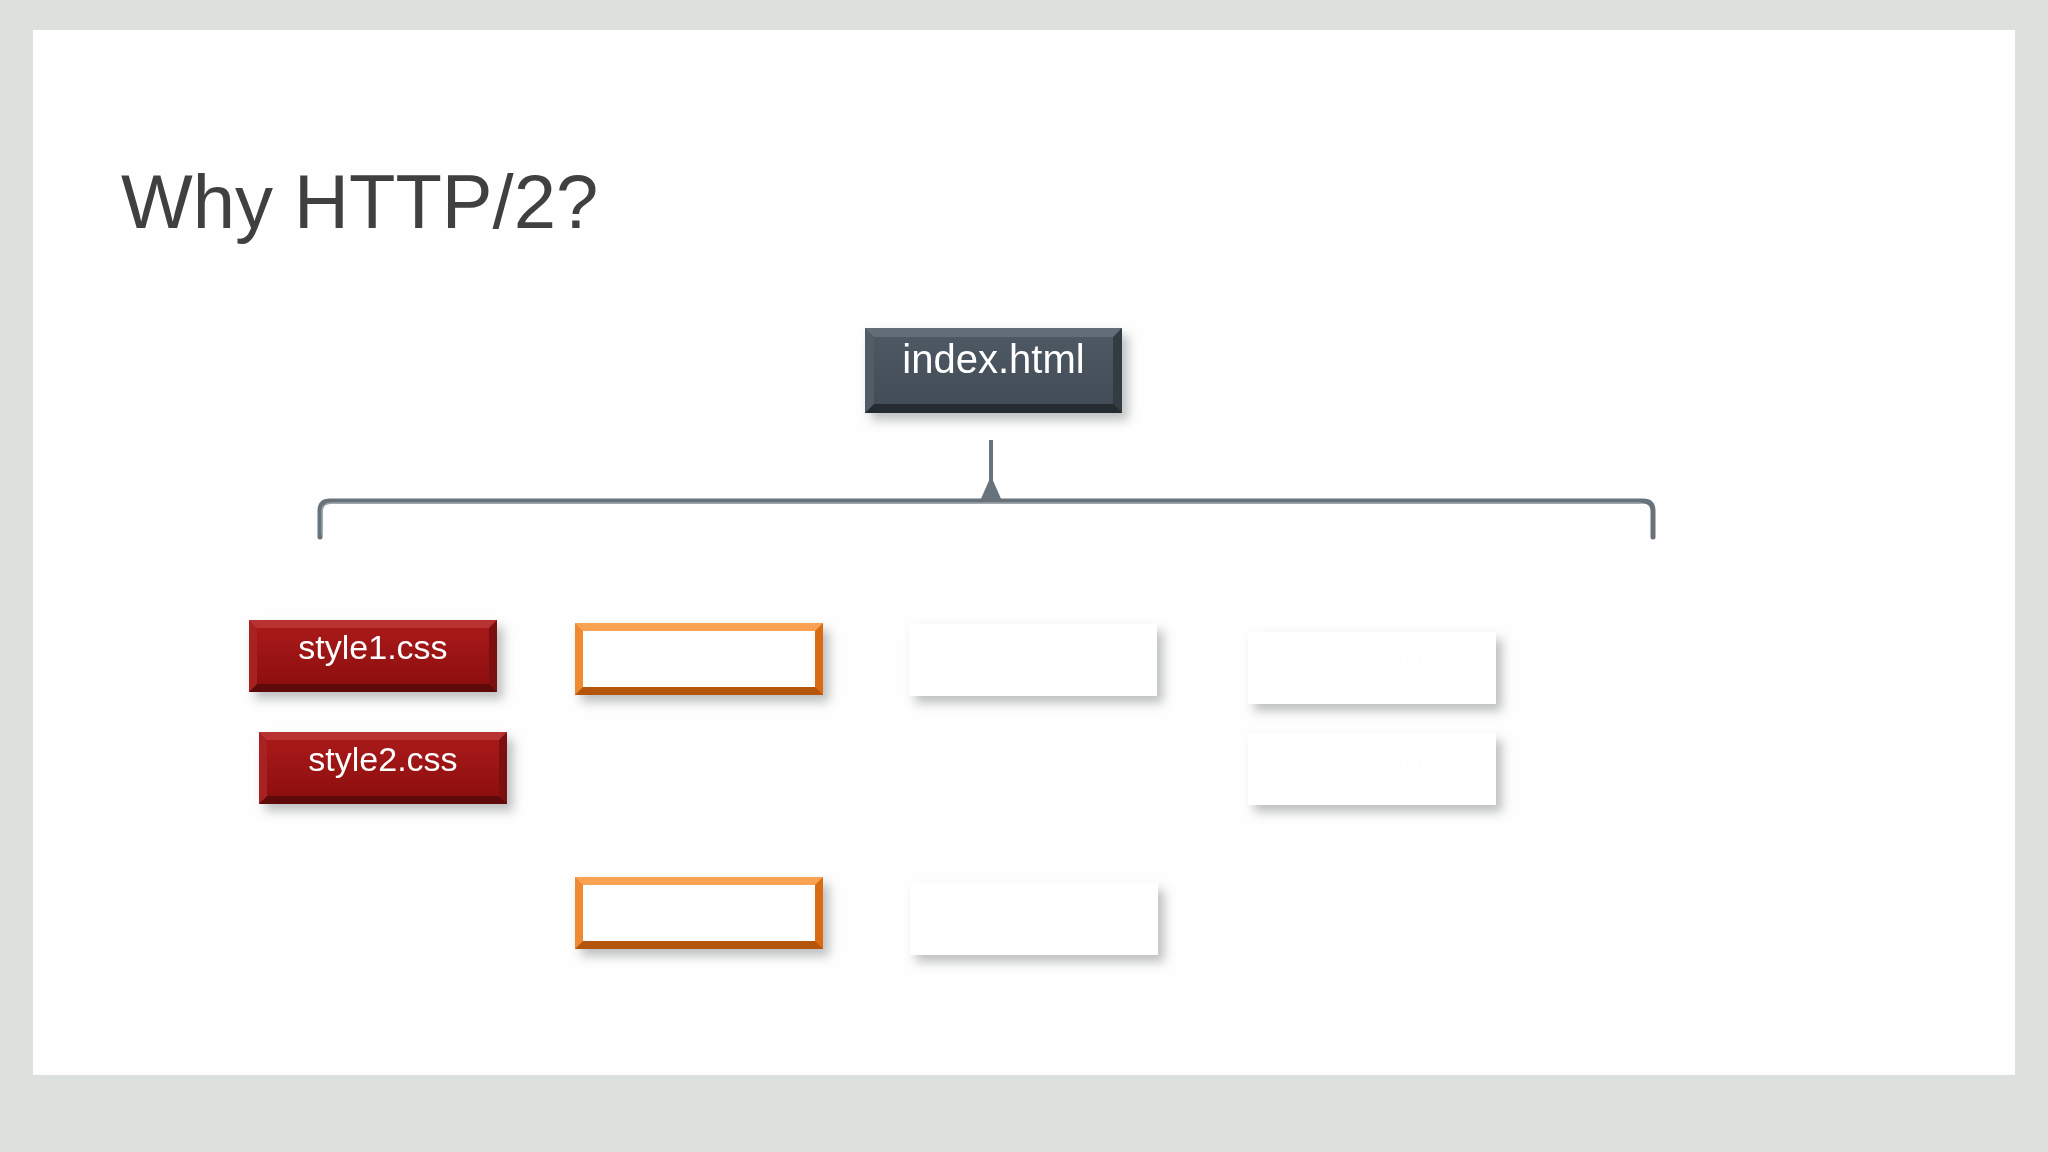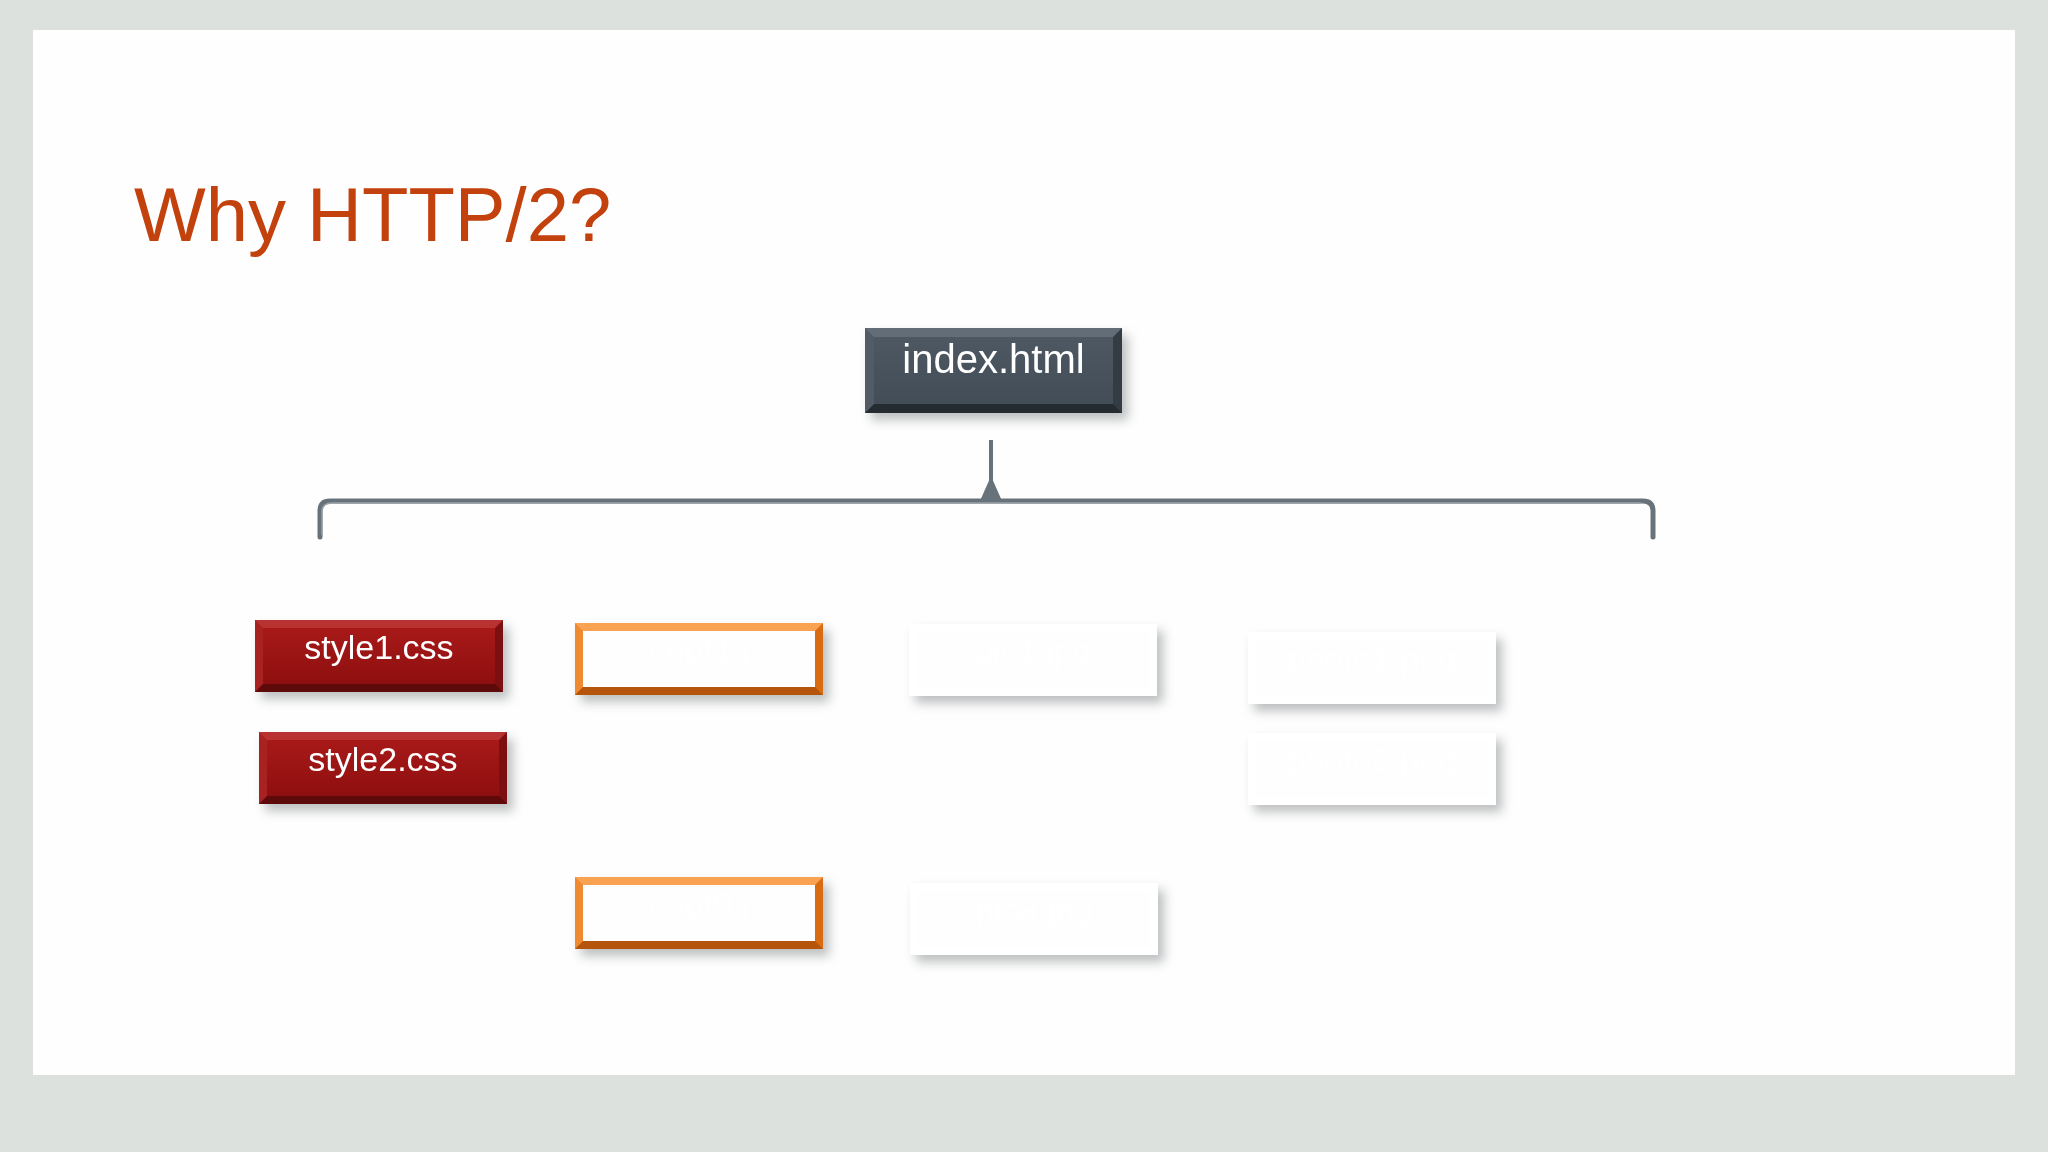--- a/index.html
+++ b/index.html
@@ -8,22 +8,22 @@
     background:#dde1de;
     font-family:"Liberation Sans", sans-serif;
     position:relative;
   }
   .stage{position:absolute;left:0;top:0;width:2048px;height:1152px;}
   .slide{
     position:absolute;left:33px;top:30px;width:1982px;height:1045px;
     background:#fefefe;
   }
   .title{
-    position:absolute;left:88px;top:128px;margin:13px;
-    font-size:76px;font-weight:400;color:#c2410c;letter-spacing:0px;
+    position:absolute;left:88px;top:128px;margin:0;
+    font-size:76px;font-weight:400;color:#404040;letter-spacing:0px;
   }
   .subtitle{
     position:absolute;left:90px;top:236px;margin:0;
     font-size:45px;font-weight:700;color:#55595b;
   }
   .box{
     position:absolute;width:248px;height:72px;box-sizing:border-box;
     border:8px solid;
     display:flex;align-items:flex-start;justify-content:center;
     color:#ffffff;font-size:34px;
@@ -67,21 +67,21 @@
 
     
     <svg class="connector" width="1982" height="1045" viewBox="0 0 1982 1045">
       <path d="M958,410 L958,468" stroke="#68727a" stroke-width="4" fill="none"></path>
       <polygon points="947,471 958,446 969,471" fill="#68727a"></polygon>
       <path d="M287,507 L287,481 Q287,471 297,471 L1610,471 Q1620,471 1620,481 L1620,507" stroke="#68727a" stroke-width="5" fill="none" stroke-linecap="round"></path>
       <path d="M289,505 L289,482 Q289,473 299,473 L1608,473" stroke="#9aa3a9" stroke-width="1.5" fill="none"></path>
     </svg>
 
     
-    <div class="box red" style="left:222px;top:590px;">
+    <div class="box red" style="left:216px;top:590px;">
       <span>style1.css</span>
     </div>
     <div class="box red" style="left:226px;top:702px;">
       <span>style2.css</span>
     </div>
 
     
     <div class="box orange" style="left:542px;top:593px;">
       <span>script1.js</span>
     </div>

